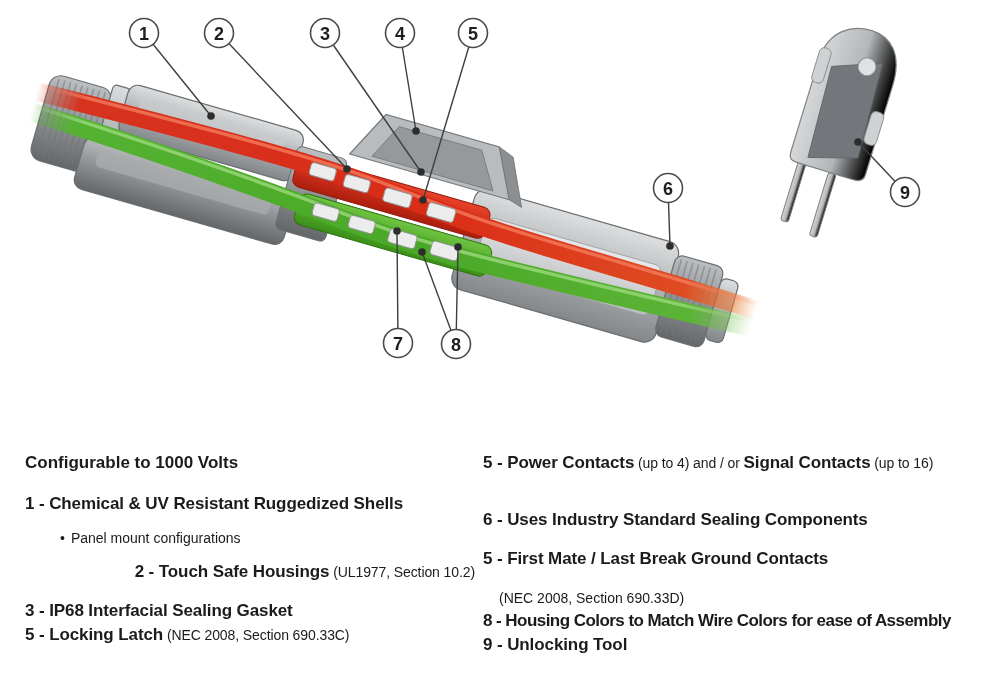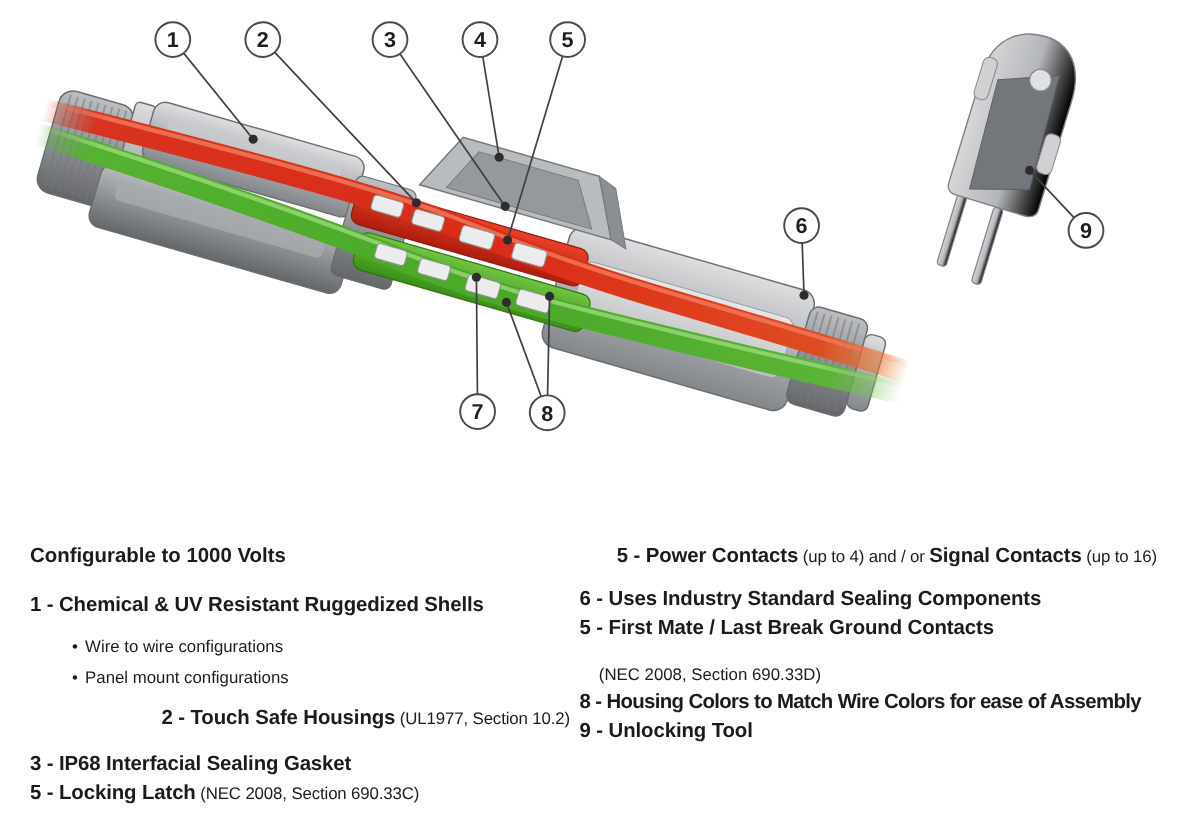--- a/index.html
+++ b/index.html
@@ -19,22 +19,22 @@
   .subline { font-size: 14px; font-weight: normal; line-height: 22px; margin-left: 16px; margin-top: 2px; }
   .bullet-line { font-size: 14px; font-weight: normal; line-height: 26px; margin-left: 35px; }
   .bullet-line .bullet-char { margin-right: 6px; }
 
   
   [data-name="legend-heading"] { font-size: 17px; font-weight: bold; line-height: 24px; margin-bottom: 17px; }
   [data-name="legend-item-1"] { margin-bottom: 9px; }
   [data-name="legend-bullets"] { margin-bottom: 9px; }
   [data-name="legend-item-2"] { margin-bottom: 15px; text-align: right; }
   [data-name="legend-item-3"] { }
-  [data-name="legend-item-5"] { margin-bottom: 12px; text-align: center; }
-  [data-name="legend-item-6"] { }
+  [data-name="legend-item-5"] { margin-bottom: 33px; }
+  [data-name="legend-item-6"] { margin-bottom: 15px; }
   [data-name="legend-item-7"] { margin-bottom: 16px; }
   [data-name="legend-item-8"] { margin-bottom: 0; }
 
   .callout-number { font-size: 18px; font-weight: bold; fill: #1e1e1e; }
 </style>
 </head>
 <body>
 
 <svg id="diagram" data-name="connector-diagram" viewBox="0 0 1000 420" xmlns="http://www.w3.org/2000/svg">
   <defs>
@@ -204,21 +204,20 @@
       <circle cx="905" cy="192" r="14.5" fill="#ffffff" stroke="#4a4a4a" stroke-width="1.6" data-name="callout-9-circle"></circle>
       <text x="905" y="198.5" text-anchor="middle" class="callout-number" data-name="callout-9-number">9</text>
     </g>
 </svg>
 
 <div id="legend" data-name="legend">
   <div id="legend-left" class="col" data-name="legend-column-left">
     <div data-name="legend-heading">Configurable to 1000 Volts</div>
   <div class="legend-item" data-name="legend-item-1"><span class="seg-b" data-name="legend-item-1-label">1 - Chemical &amp; UV Resistant Ruggedized Shells</span></div>
       <div data-name="legend-bullets">
-        <div class="bullet-line" data-name="legend-bullet-item"><span class="bullet-char" data-name="bullet-icon">•</span>Wire to wire configurations</div>
         <div class="bullet-line" data-name="legend-bullet-item"><span class="bullet-char" data-name="bullet-icon">•</span>Panel mount configurations</div>
       </div>
       <div class="legend-item" data-name="legend-item-2"><span class="seg-b" data-name="legend-item-2-label">2 - Touch Safe Housings</span><span class="seg-r" data-name="legend-item-2-note"> (UL1977, Section 10.2)</span></div>
       <div class="legend-item" data-name="legend-item-3"><span class="seg-b" data-name="legend-item-3-label">3 - IP68 Interfacial Sealing Gasket</span></div>
       <div class="legend-item" data-name="legend-item-4"><span class="seg-b" data-name="legend-item-4-label">5 - Locking Latch</span><span class="seg-r" data-name="legend-item-4-note"> (NEC 2008, Section 690.33C)</span></div>
     </div>
   <div id="legend-right" class="col" data-name="legend-column-right">
       <div class="legend-item" data-name="legend-item-5"><span class="seg-b" data-name="legend-item-5-label">5 - Power Contacts</span><span class="seg-r" data-name="legend-item-5-note"> (up to 4) and / or </span><span class="seg-b" data-name="legend-item-5-label">Signal Contacts</span><span class="seg-r" data-name="legend-item-5-note"> (up to 16)</span></div>
       <div class="legend-item" data-name="legend-item-6"><span class="seg-b" data-name="legend-item-6-label">6 - Uses Industry Standard Sealing Components</span></div>
       <div class="legend-item" data-name="legend-item-7"><span class="seg-b" data-name="legend-item-7-label">5 - First Mate / Last Break Ground Contacts</span></div>

